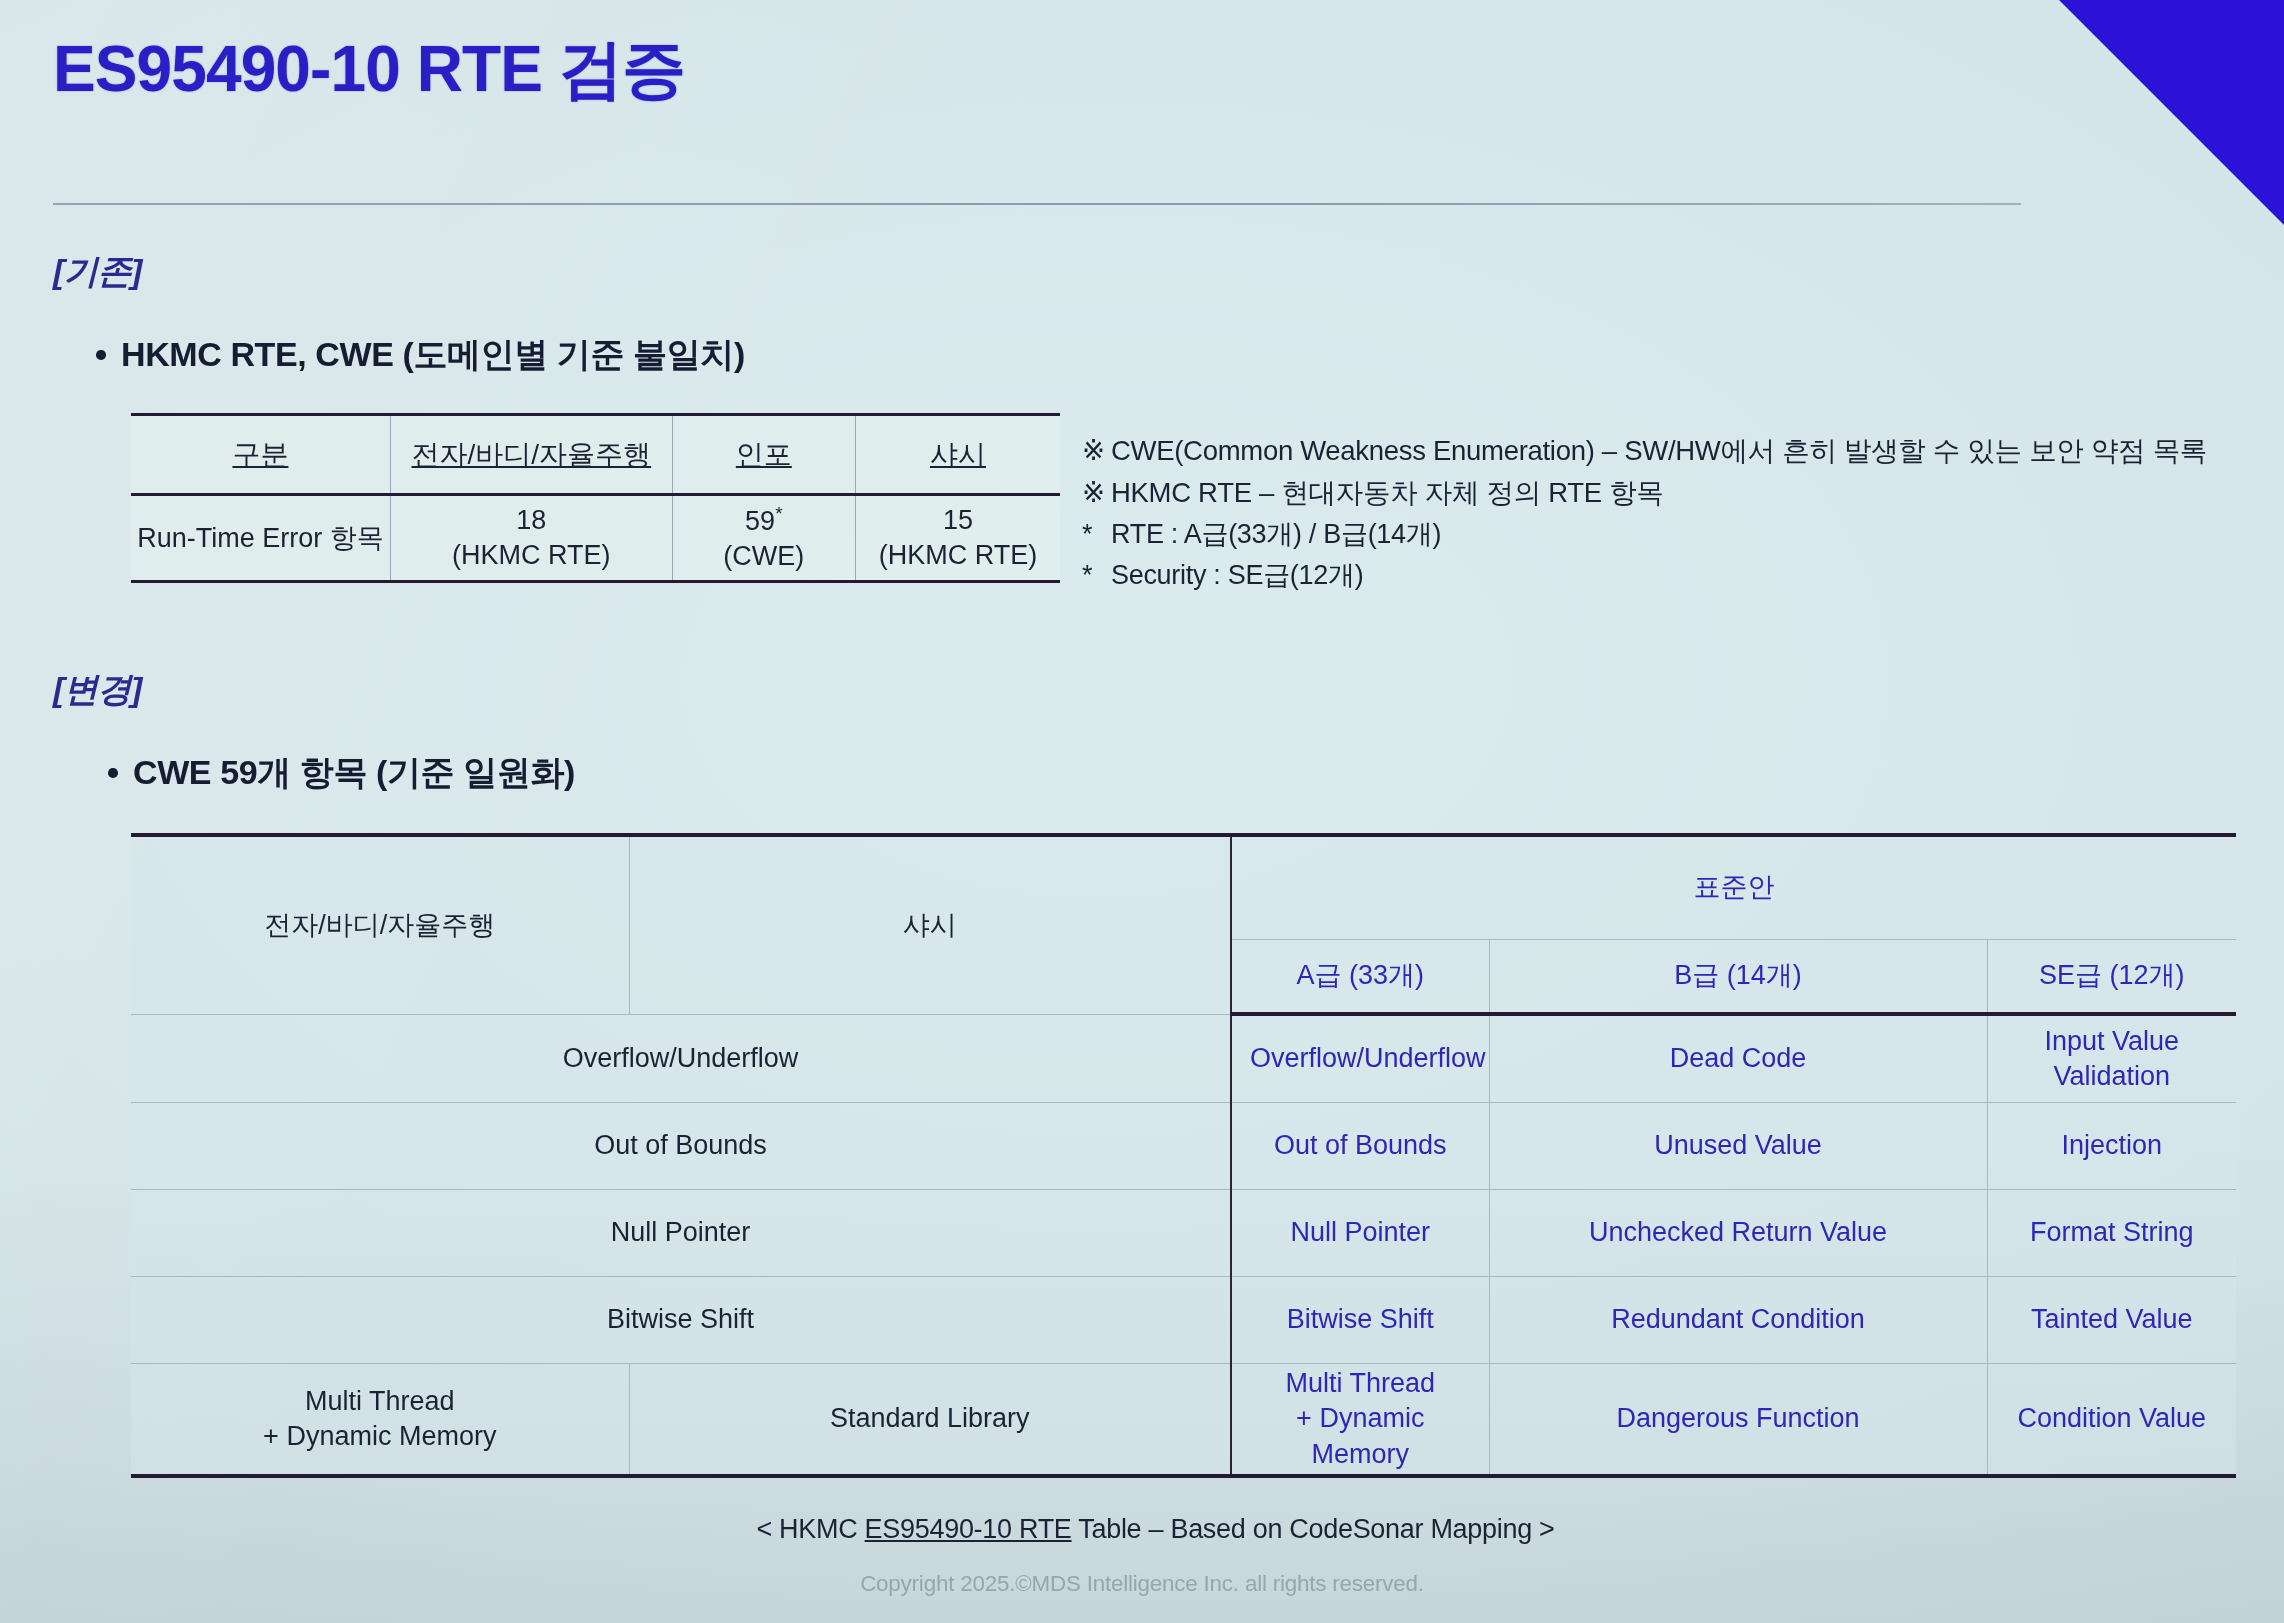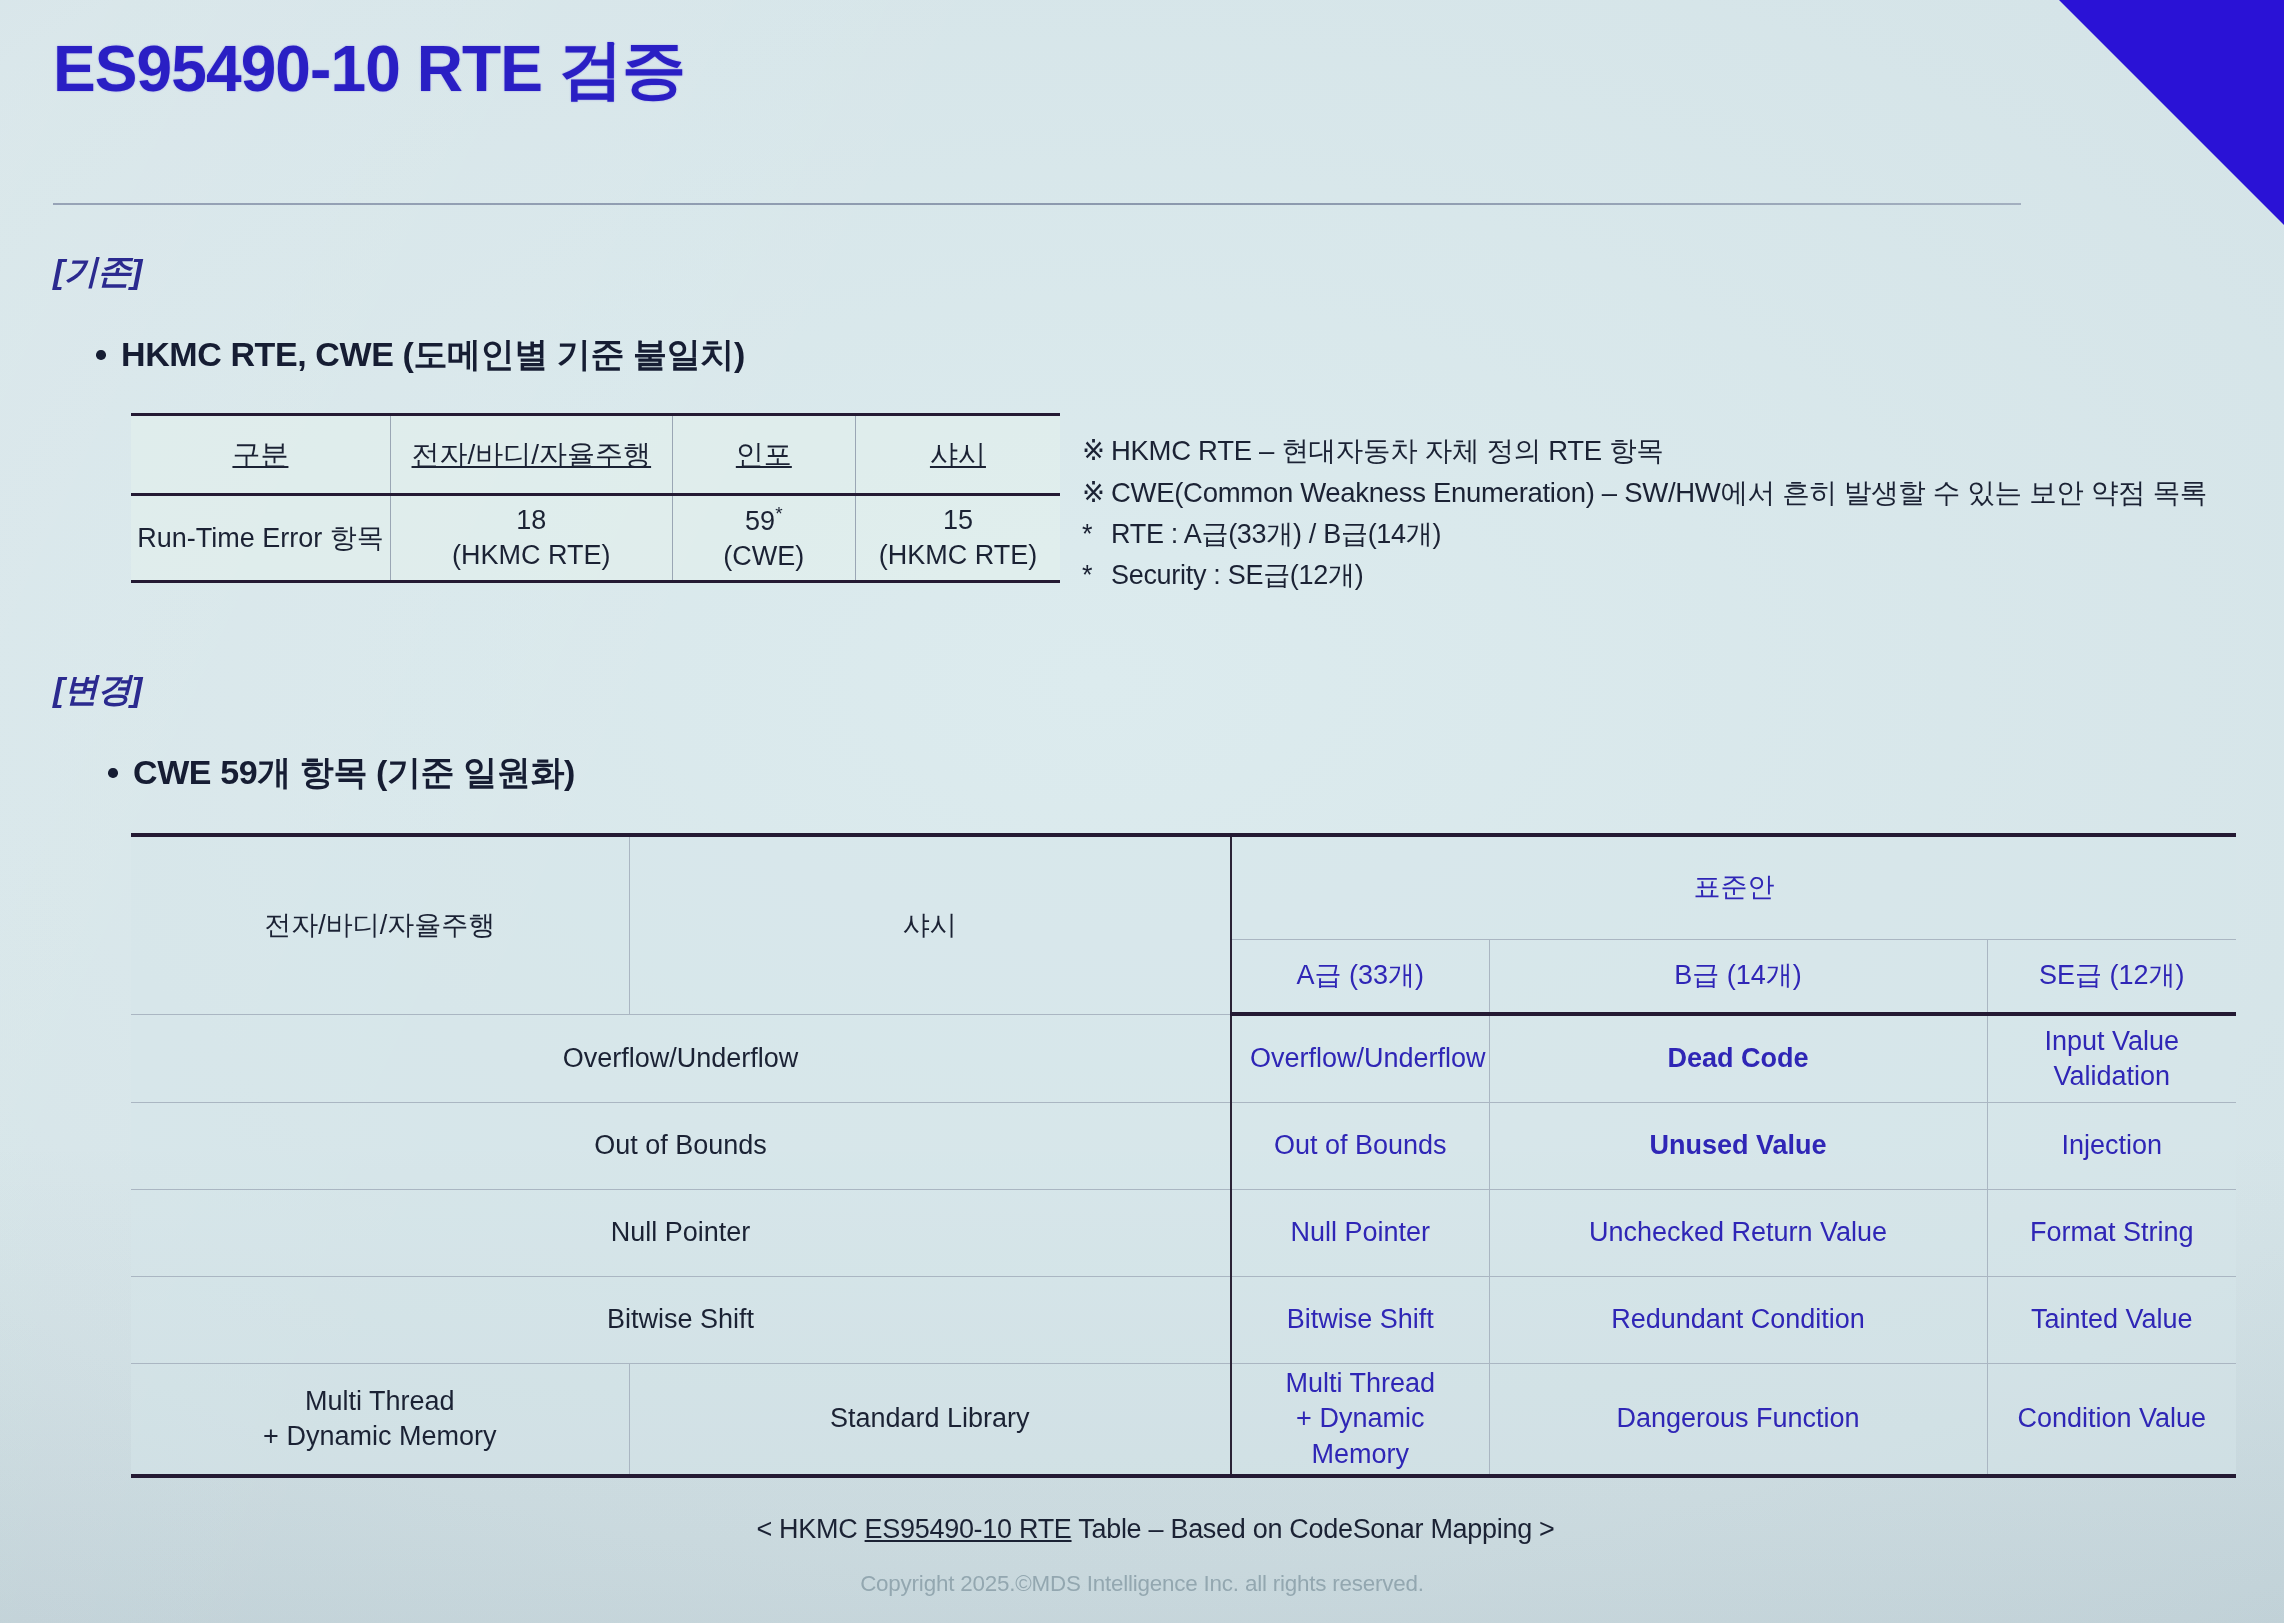--- a/index.html
+++ b/index.html
@@ -141,21 +141,21 @@
   .tbl2 .thin{border-top:0.9px solid #a8b4c0;border-bottom:0.9px solid #a8b4c0;}
 
   .kor{color:#1b2234;}
   .std-head{color:#2f26b6;font-size:28px;}
   .grade-head{color:#2f26b6;font-size:28px;}
   .left-txt{color:#1b2234;}
   .blue-txt{color:#2f26b6;}
 
   .bg-plain{background:rgba(214,230,233,.5);}
   .bg-blue{background:#b9d4ea;}
-  .bg-lightblue{background:#e3eef1;font-weight:bold;}
+  .bg-lightblue{background:#e3eef1;}
   .bg-green{background:#b5debb;}
   .bg-yellow{background:#e8e89a;}
 
   .two-line{display:block;}
 
   
   .caption{
     position:absolute;left:0;right:0;top:1514px;
     text-align:center;font-size:27px;color:#1b2234;letter-spacing:-0.3px;padding-left:27px;
   }
@@ -205,24 +205,24 @@
         <td class="cN">
           <span>15</span><br>
           <span>(HKMC RTE)</span>
         </td>
       </tr>
     </tbody>
   </table>
 
   <div class="notes">
     <span class="n-line">
-      <span class="mark">※</span><span>HKMC RTE  –  현대자동차 자체 정의 RTE 항목</span>
+      <span class="mark">※</span><span>CWE(Common Weakness Enumeration)  –  SW/HW에서 흔히 발생할 수 있는 보안 약점 목록</span>
     </span>
     <span class="n-line">
-      <span class="mark">※</span><span>CWE(Common Weakness Enumeration)  –  SW/HW에서 흔히 발생할 수 있는 보안 약점 목록</span>
+      <span class="mark">※</span><span>HKMC RTE  –  현대자동차 자체 정의 RTE 항목</span>
     </span>
     <span class="n-line n-sub">
       <span class="mark">*</span><span>RTE : A급(33개) / B급(14개)</span>
     </span>
     <span class="n-line n-sub">
       <span class="mark">*</span><span>Security : SE급(12개)</span>
     </span>
   </div>
 
   <div class="sec-label" id="sec-changed">[변경]</div>

